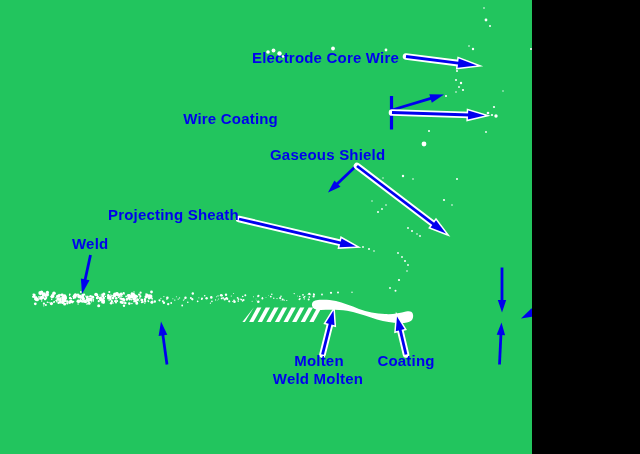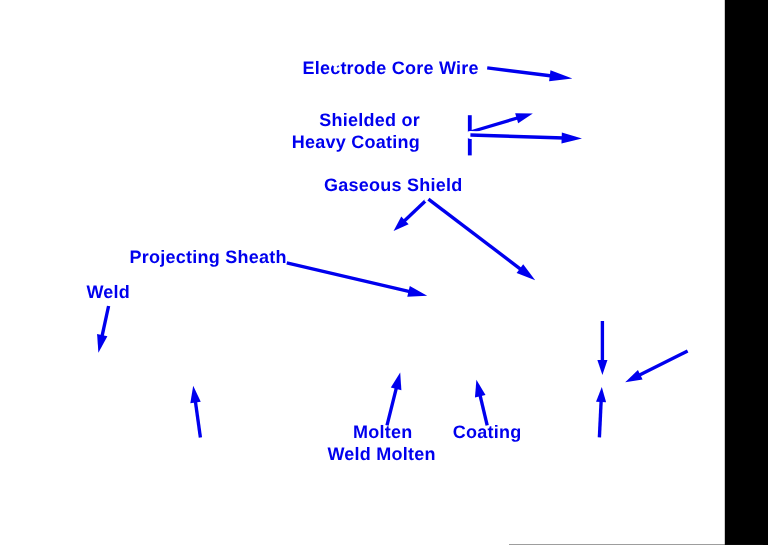--- a/index.html
+++ b/index.html
@@ -1,16 +1,16 @@
 <!DOCTYPE html>
 <html><head>
 <meta charset="utf-8">
 <style>
   html,body{margin:0;padding:0;background:#000;}
-  .stage{position:relative;width:604px;height:454px;background:#ffffff;overflow:hidden;
+  .stage{position:relative;width:532px;height:454px;background:#22c55e;overflow:hidden;
          font-family:"Liberation Sans",sans-serif;text-align:center;}
   .stage svg{position:absolute;left:0;top:0;}
   #art{z-index:0;}
   #labels{position:absolute;left:0;top:0;width:100%;height:100%;z-index:1;}
   #overlay{z-index:2;pointer-events:none;}
   .lbl{position:absolute;font-size:15px;font-weight:bold;letter-spacing:0.2px;
        line-height:15px;white-space:nowrap;}
 </style>
 </head>
 <body>
@@ -547,22 +547,21 @@
         <line x1="499.5" y1="364.5" x2="501.00056593113777" y2="332.9881154461066" stroke="#0000ee" stroke-width="2.8"></line>
         <polygon points="501.5,322.5 505.1,335.2 496.7,334.8" fill="#0000ee"></polygon>
       </g>
       <g>
         <line x1="573" y1="292.5" x2="531.733126291999" y2="313.1334368540005" stroke="#0000ee" stroke-width="2.8"></line>
         <polygon points="521.0,318.5 531.6,308.3 535.5,316.2" fill="#0000ee"></polygon>
       </g>
     </svg>
   <div id="labels">
     <div class="lbl" style="top: 49.5px; left: 252px; color: rgb(0, 0, 238);">Electrode Core Wire</div>
-    <div class="lbl" style="top: 92.5px; right: 254px; color: rgb(0, 0, 238);">Shielded or</div>
-    <div class="lbl" style="top: 111px; right: 254px; color: rgb(0, 0, 238);">Heavy Coating</div>
+    <div class="lbl" style="top: 111px; right: 254px; color: rgb(0, 0, 238);">Wire Coating</div>
     <div class="lbl" style="top: 206.5px; left: 108px; color: rgb(0, 0, 238);">Projecting Sheath</div>
     <div class="lbl" style="top: 146.5px; left: 270px; color: rgb(0, 0, 238);">Gaseous Shield</div>
     <div class="lbl" style="top: 235.5px; left: 72px; color: rgb(0, 0, 238);">Weld</div>
     <div class="lbl" style="top: 352.5px; left: 319px; transform: translateX(-50%); color: rgb(0, 0, 238);">Molten</div>
     <div class="lbl" style="top: 370.5px; left: 318px; transform: translateX(-50%); color: rgb(0, 0, 238);">Weld Molten</div>
     <div class="lbl" style="top: 352.5px; left: 406px; transform: translateX(-50%); color: rgb(0, 0, 238);">Coating</div>
   </div>
   <svg id="overlay" width="640" height="454" viewBox="0 0 640 454">
       <g fill="#ffffff">
         <circle cx="268" cy="52" r="1.8"></circle>

